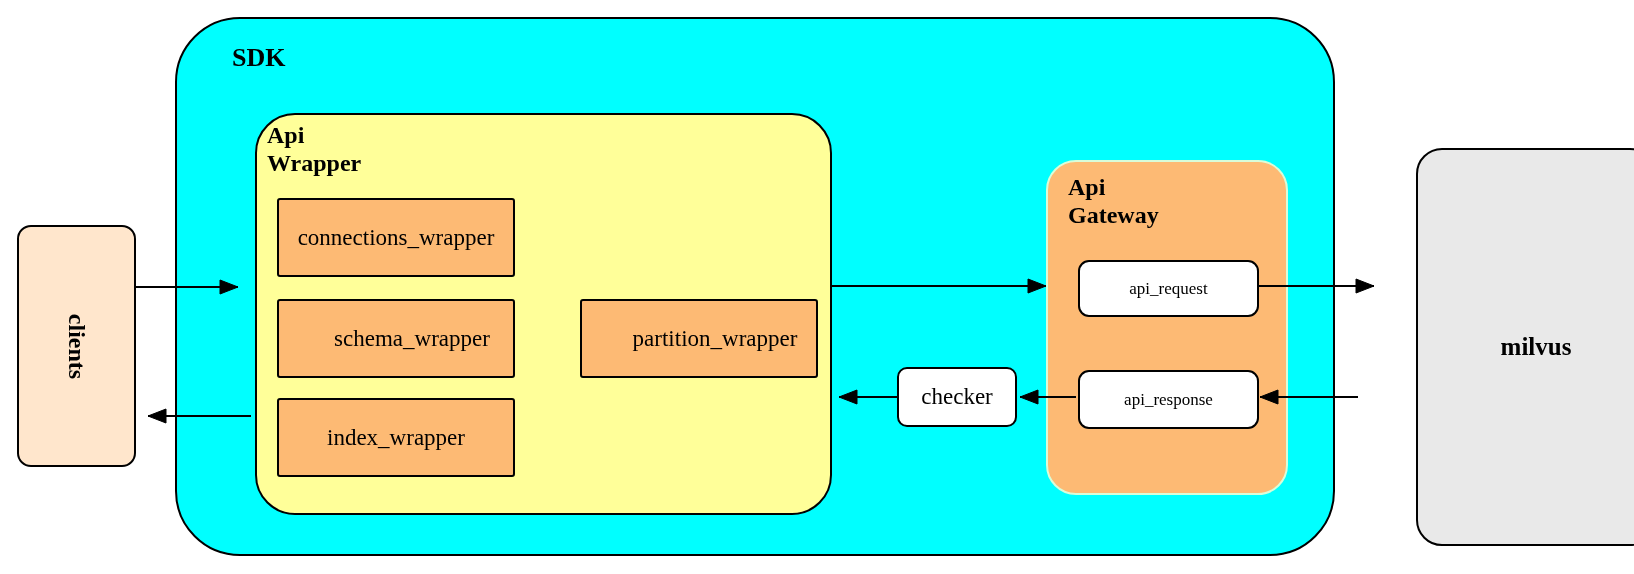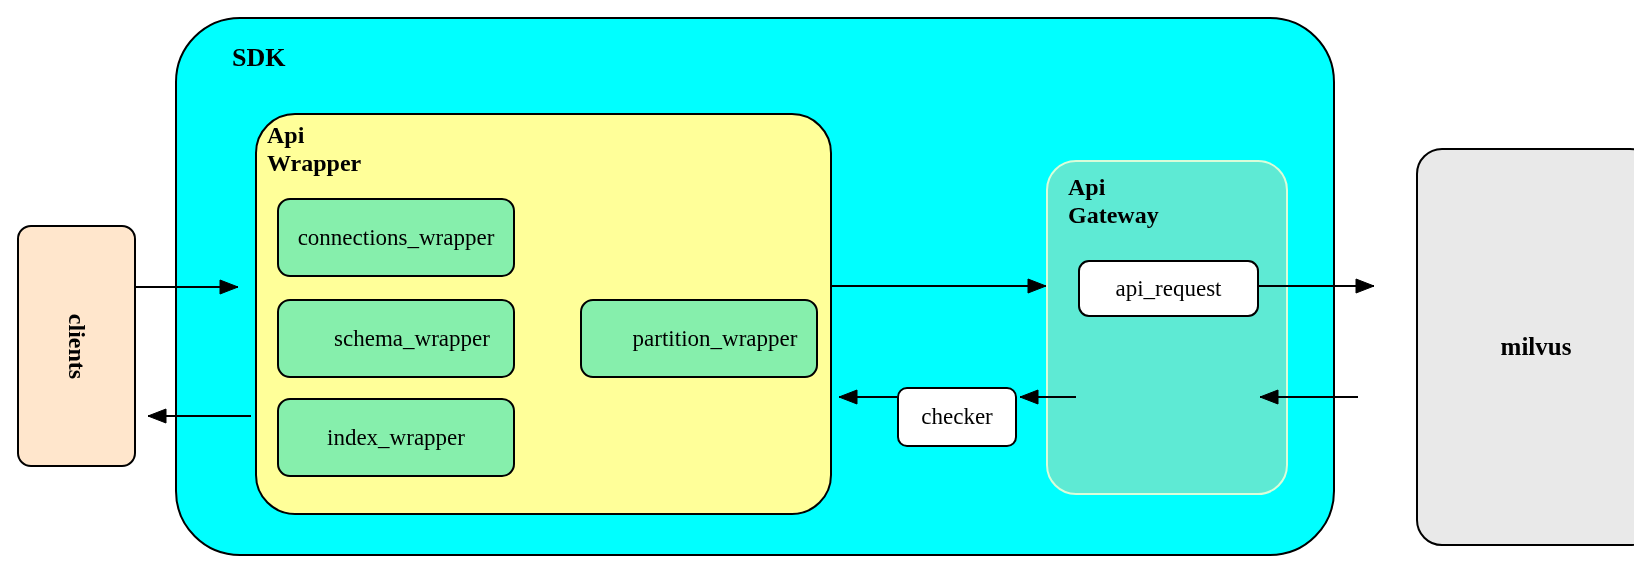--- a/index.html
+++ b/index.html
@@ -32,27 +32,27 @@
   .sdk{left:175px;top:17px;width:1160px;height:539px;border-radius:65px;background:#00ffff;}
   .sdk-label{left:55px;top:24px;font-size:26px;text-align:left;}
   .api-wrapper{left:255px;top:113px;width:577px;height:402px;border-radius:40px;background:#ffff99;}
   .api-wrapper-label{left:10px;top:6px;width:112px;font-size:24px;}
   .api-gateway{left:1046px;top:160px;width:242px;height:335px;border-radius:30px;background:#9bfb9b;border:2px solid #d9fdd9;}
   .api-gateway-label{left:20px;top:11px;width:120px;font-size:24px;}
   
   .clients{left:17px;top:225px;width:119px;height:242px;border-radius:14px;background:#ffe6cc;font-weight:bold;font-size:24px;}
   .clients .vtext{transform:rotate(90deg);white-space:nowrap;}
   .milvus{left:1377px;top:148px;width:240px;height:398px;border-radius:26px;background:#e9e9e9;font-weight:bold;font-size:25px;margin-left:39px;}
-  .wbox{width:238px;height:79px;border-radius:13px;font-size:23px;background:#86efac;}
+  .wbox{width:238px;height:79px;border-radius:3px;font-size:23px;background:#fdba74;}
   .wb-c1{left:20px;} .wb-c2{left:323px;}
   .wb-r1{top:83px;} .wb-r2{top:184px;padding-left:32px;} .wb-r3{top:283px;}
-  .gateway-box{left:30px;width:181px;border-radius:11px;font-size:23px;background:#ffffff;}
+  .gateway-box{left:30px;width:181px;border-radius:11px;font-size:17px;background:#ffffff;}
   .gw-r1{top:98px;height:57px;}
   .gw-r2{top:208px;height:59px;}
-  .checker{left:897px;top:367px;width:120px;height:60px;border-radius:10px;font-size:23px;background:#ffffff;margin-top:20px;}
+  .checker{left:897px;top:367px;width:120px;height:60px;border-radius:10px;font-size:23px;background:#ffffff;}
   .edges{
     position:absolute;left:0;top:0;width:1634px;height:574px;
     pointer-events:none;
   }
   .edge{stroke:#000000;stroke-width:2;}
 </style>
 </head>
 <body>
 
 <div class="canvas">
@@ -64,23 +64,24 @@
 
   <div class="node api-wrapper" style="background-color: rgb(255, 255, 153);">
     <div class="container-label api-wrapper-label">Api Wrapper</div>
 
     <div class="node center wbox wb-c1 wb-r1">connections_wrapper</div>
     <div class="node center wbox wb-c1 wb-r2">schema_wrapper</div>
     <div class="node center wbox wb-c2 wb-r2">partition_wrapper</div>
     <div class="node center wbox wb-c1 wb-r3">index_wrapper</div>
   </div>
 
-  <div class="node api-gateway" style="background-color: #5eead4;">
+  <div class="node api-gateway" style="background-color: #fdba74;">
     <div class="container-label api-gateway-label">Api Gateway</div>
     <div class="node center gateway-box gw-r1">api_request</div>
+    <div class="node center gateway-box gw-r2">api_response</div>
   </div>
 
   <div class="node center checker" style="background-color: rgb(255, 255, 255);">checker</div>
 
   <div class="node center clients" style="background-color: rgb(255, 230, 204);">
     <span class="vtext">clients</span>
   </div>
 
   <div class="node center milvus" style="background-color: rgb(233, 233, 233);">milvus</div>
 

